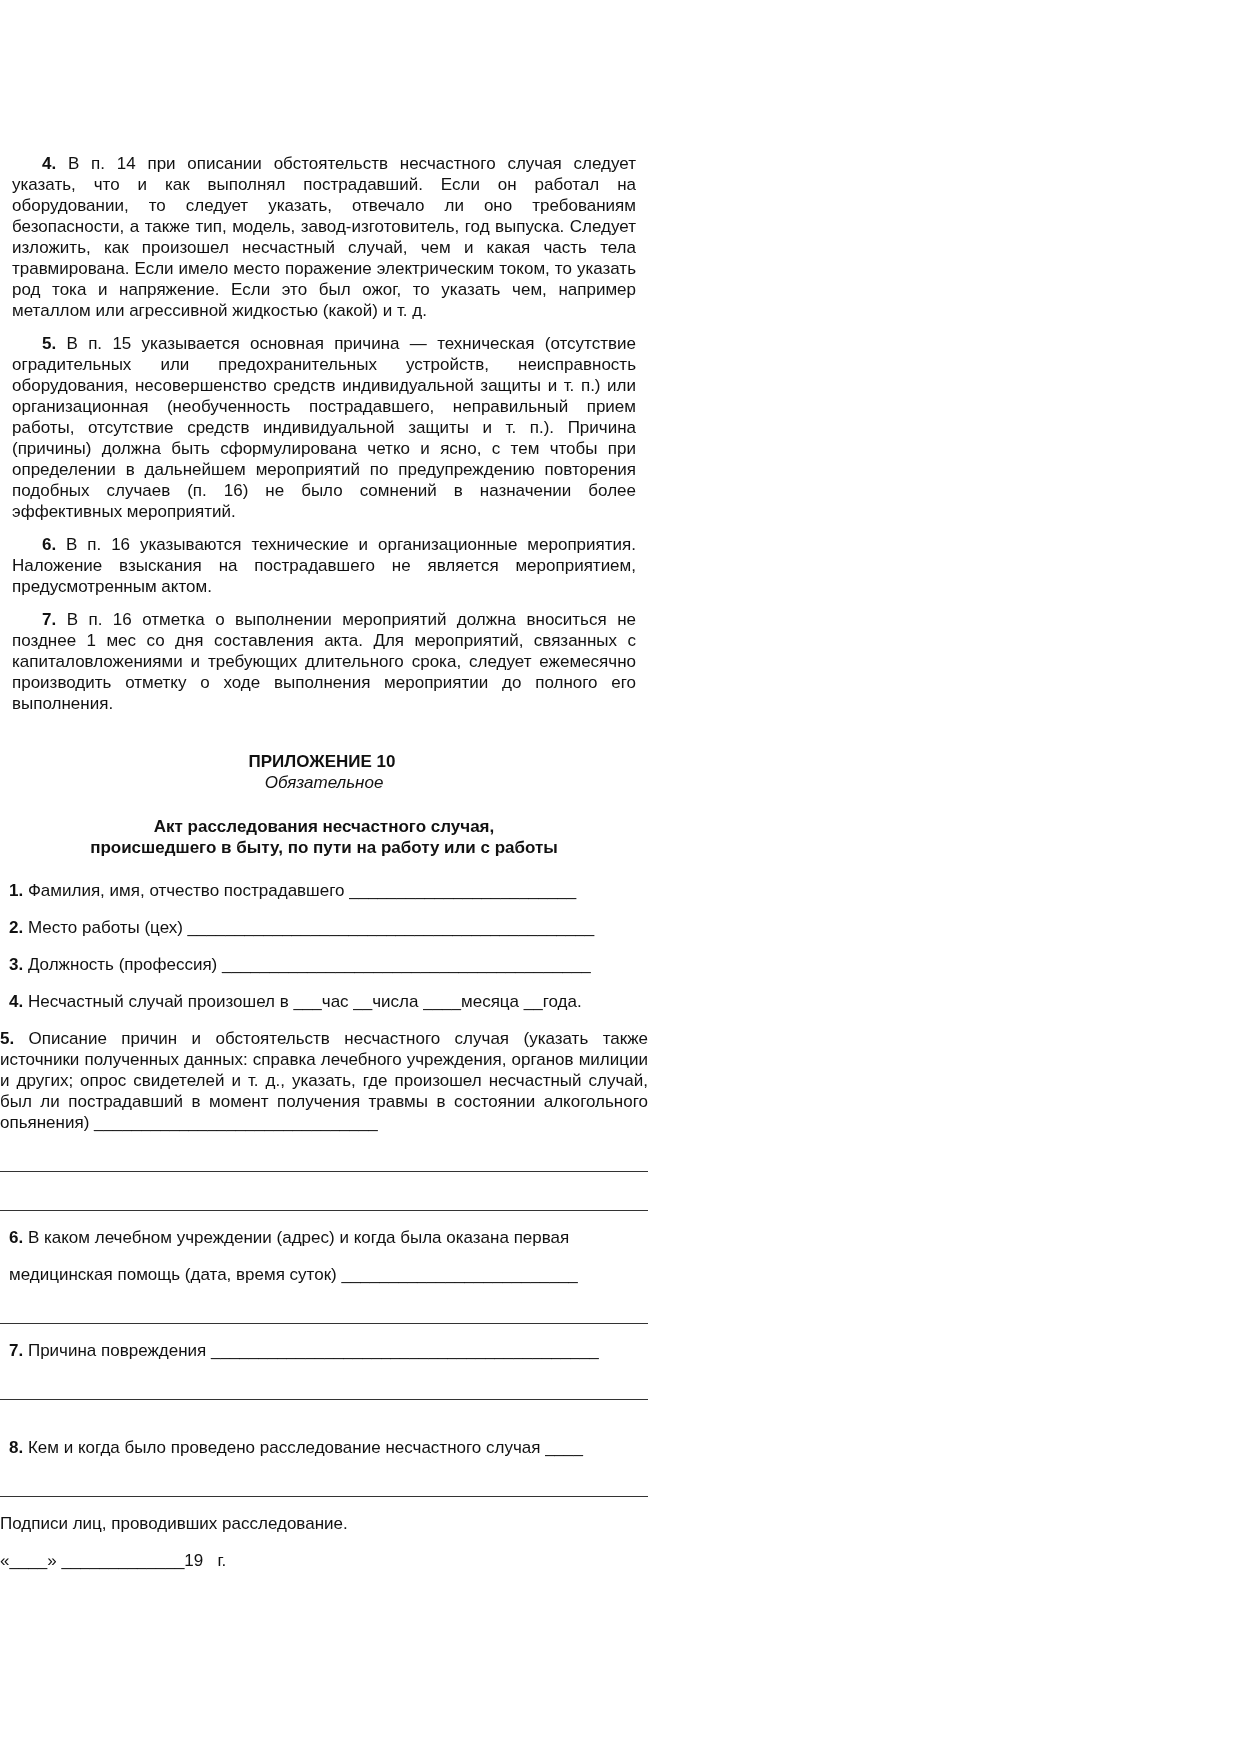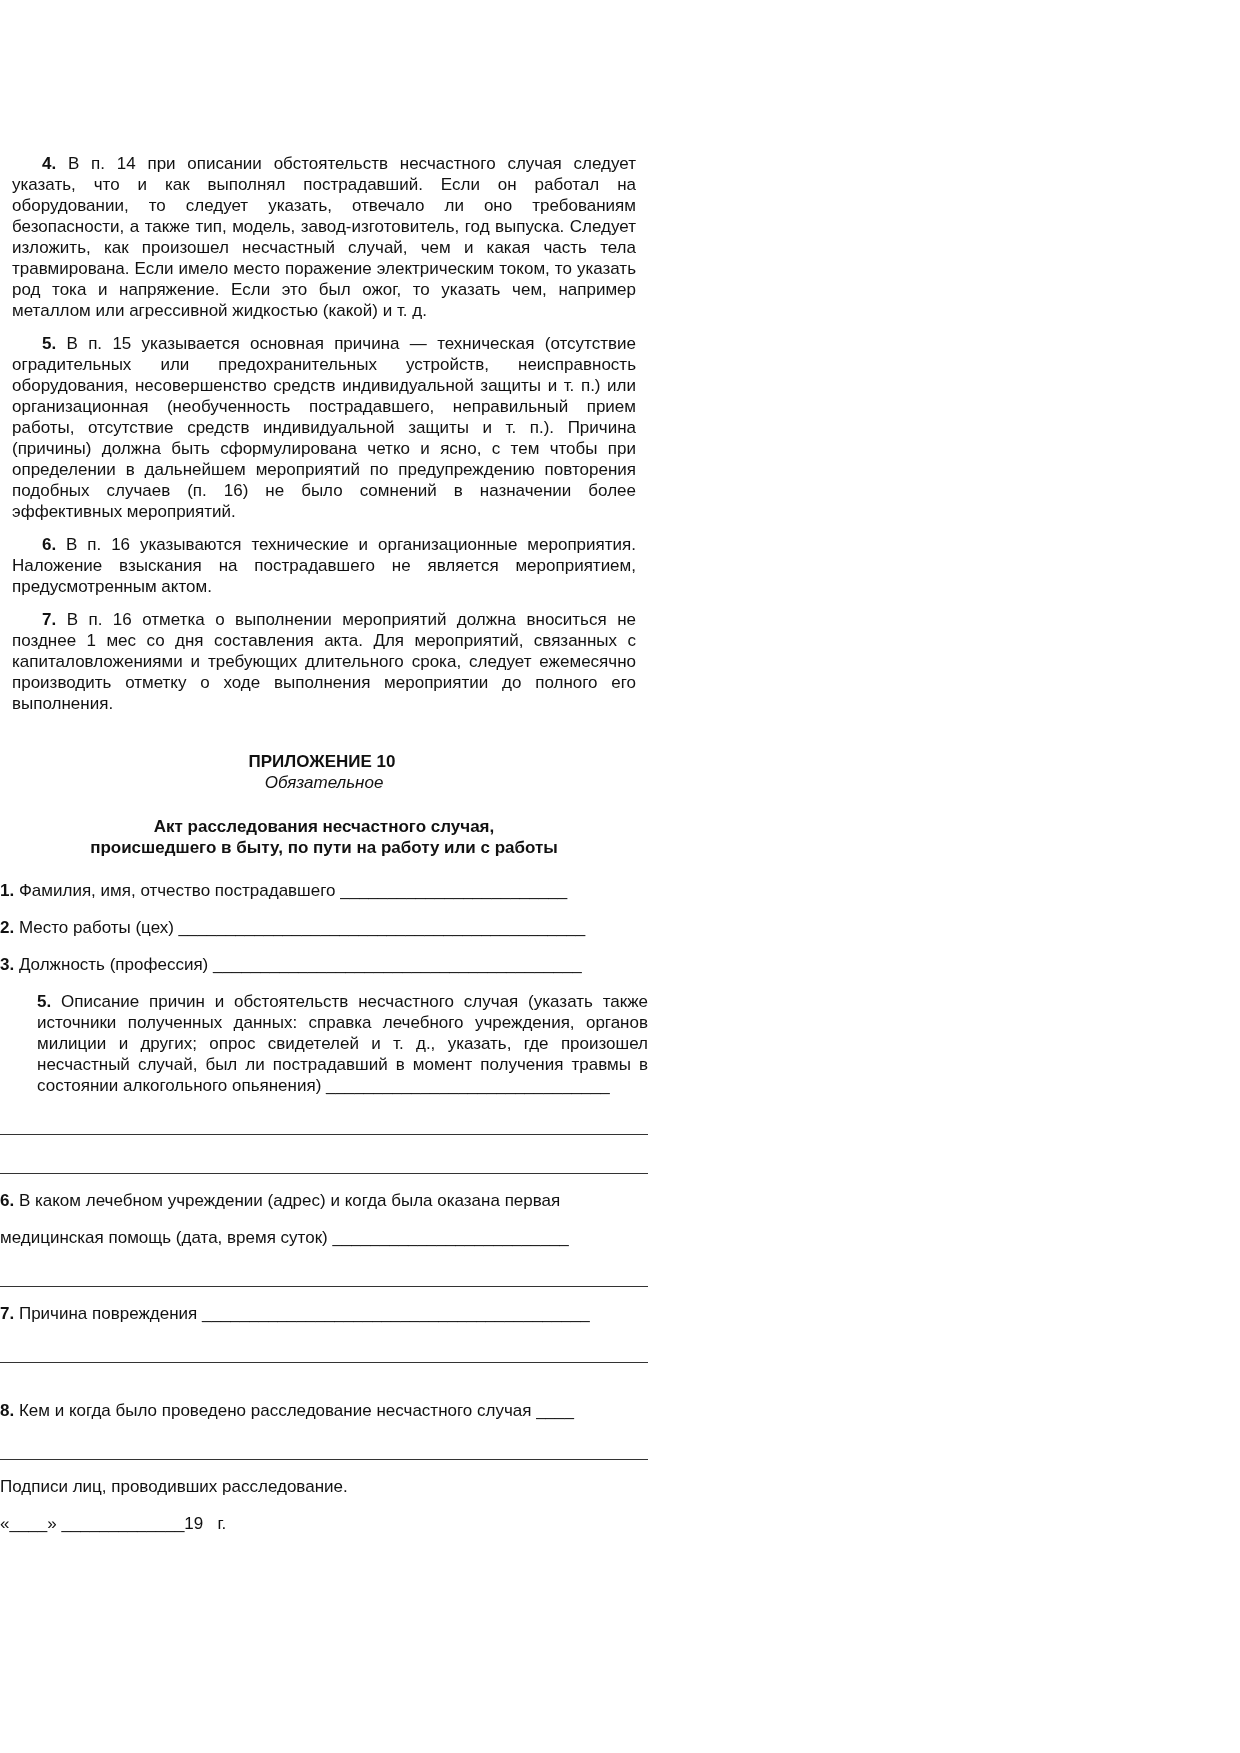--- a/index.html
+++ b/index.html
@@ -6,22 +6,22 @@
   body { width: 1240px; height: 1753px; position: relative; overflow: hidden;
          font-family: "Liberation Sans", sans-serif; color: #111111; }
   .page { position: absolute; left: 0; top: 141px; width: 648px; font-size: 17px; line-height: 21px; }
   .para { text-align: justify; text-indent: 30px; margin: 12px; }
   .num { font-weight: bold; }
   .appendix { text-align: center; margin-top: 37px; }
   .app-title { font-weight: bold; display: block; padding-right: 4px; }
   .app-sub { font-style: italic; display: block; }
   .act-title { text-align: center; font-weight: bold; margin-top: 23px; }
   .act-title span { display: block; }
-  .field { margin: 0; white-space: pre; }
-  .field-wrap { margin: 0; text-align: justify; padding-left: 37px; }
+  .field { margin: 9px; white-space: pre; }
+  .field-wrap { margin: 0; text-align: justify; }
   .blank { display: block; height: 21px; border-bottom: 1px solid #333333; width: 648px; margin: 0; }
   .sig { margin: 0; }
 </style>
 </head>
 <body>
 
 <div class="page">
 
   <p class="para"><span class="num">4.</span><span> В п. 14 при описании обстоятельств несчастного случая следует указать, что и как выполнял пострадавший. Если он работал на оборудовании, то следует указать, отвечало ли оно требованиям безопасности, а также тип, модель, завод-изготовитель, год выпуска. Следует изложить, как произошел несчастный случай, чем и какая часть тела травмирована. Если имело место поражение электрическим током, то указать род тока и напряжение. Если это был ожог, то указать чем, например металлом или агрессивной жидкостью (какой) и т. д.</span></p>
   <p class="para"><span class="num">5.</span><span> В п. 15 указывается основная причина — техническая (отсутствие оградительных или предохранительных устройств, неисправность оборудования, несовершенство средств индивидуальной защиты и т. п.) или организационная (необученность пострадавшего, неправильный прием работы, отсутствие средств индивидуальной защиты и т. п.). Причина (причины) должна быть сформулирована четко и ясно, с тем чтобы при определении в дальнейшем мероприятий по предупреждению повторения подобных случаев (п. 16) не было сомнений в назначении более эффективных мероприятий.</span></p>
@@ -37,20 +37,21 @@
     <span>Акт расследования несчастного случая,</span>
     <span>происшедшего в быту, по пути на работу или с работы</span>
   </div>
 
   <p class="field" style="margin-top:22px"><span class="num">1.</span><span> Фамилия, имя, отчество пострадавшего ________________________</span></p>
 
   <p class="field" style="margin-top:16px"><span class="num">2.</span><span> Место работы (цех) ___________________________________________</span></p>
 
   <p class="field" style="margin-top:16px"><span class="num">3.</span><span> Должность (профессия) _______________________________________</span></p>
 
+  <p class="field" style="margin-top:16px"><span class="num">4.</span><span> Несчастный случай произошел в ___час __числа ____месяца __года.</span></p>
 
   <p class="field-wrap" style="margin-top:16px"><span class="num">5.</span><span> Описание причин и обстоятельств несчастного случая (указать также источники полученных данных: справка лечебного учреждения, органов милиции и других; опрос свидетелей и т. д., указать, где произошел несчастный случай, был ли пострадавший в момент получения травмы в состоянии алкогольного опьянения) ______________________________</span></p>
 
   <div class="blank" style="margin-top:17px"></div>
   <div class="blank" style="margin-top:17px"></div>
 
   <p class="field" style="margin-top:16px"><span class="num">6.</span><span> В каком лечебном учреждении (адрес) и когда была оказана первая</span></p>
 
   <p class="field" style="margin-top:16px"><span>медицинская помощь (дата, время суток) _________________________</span></p>
 

